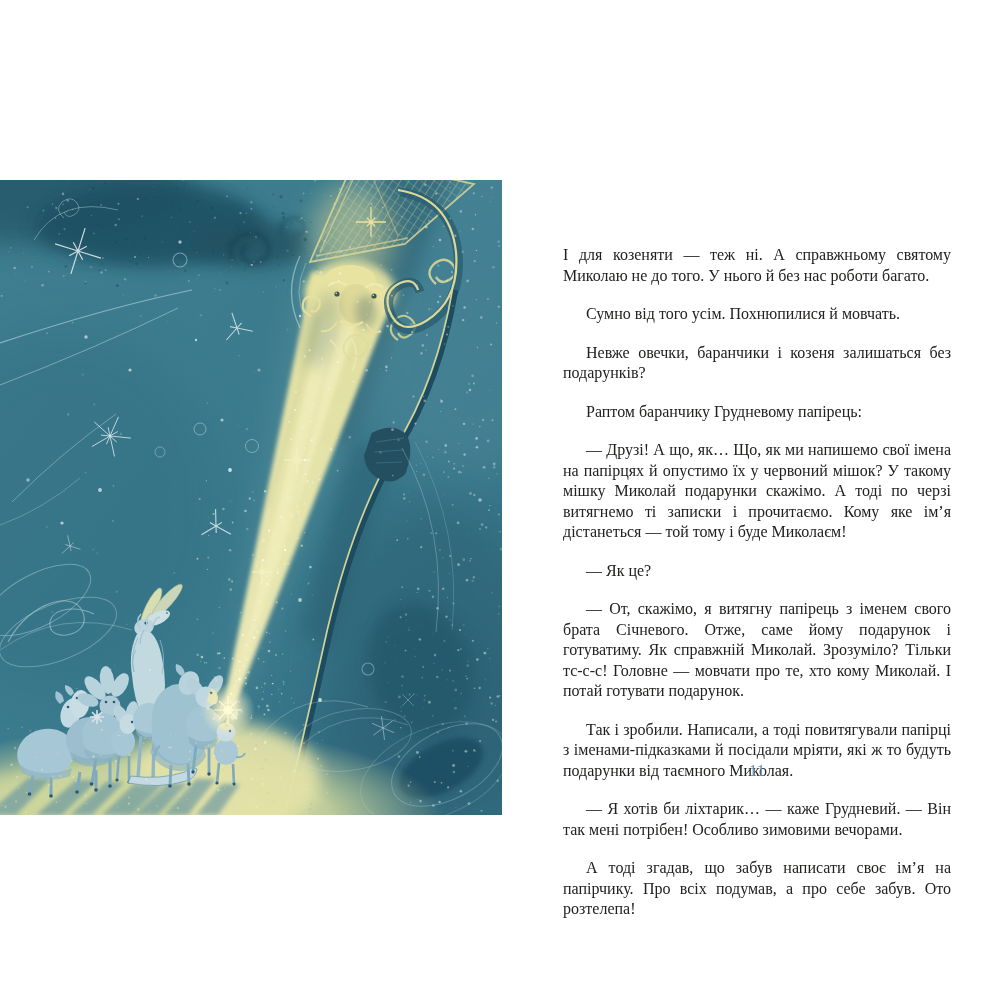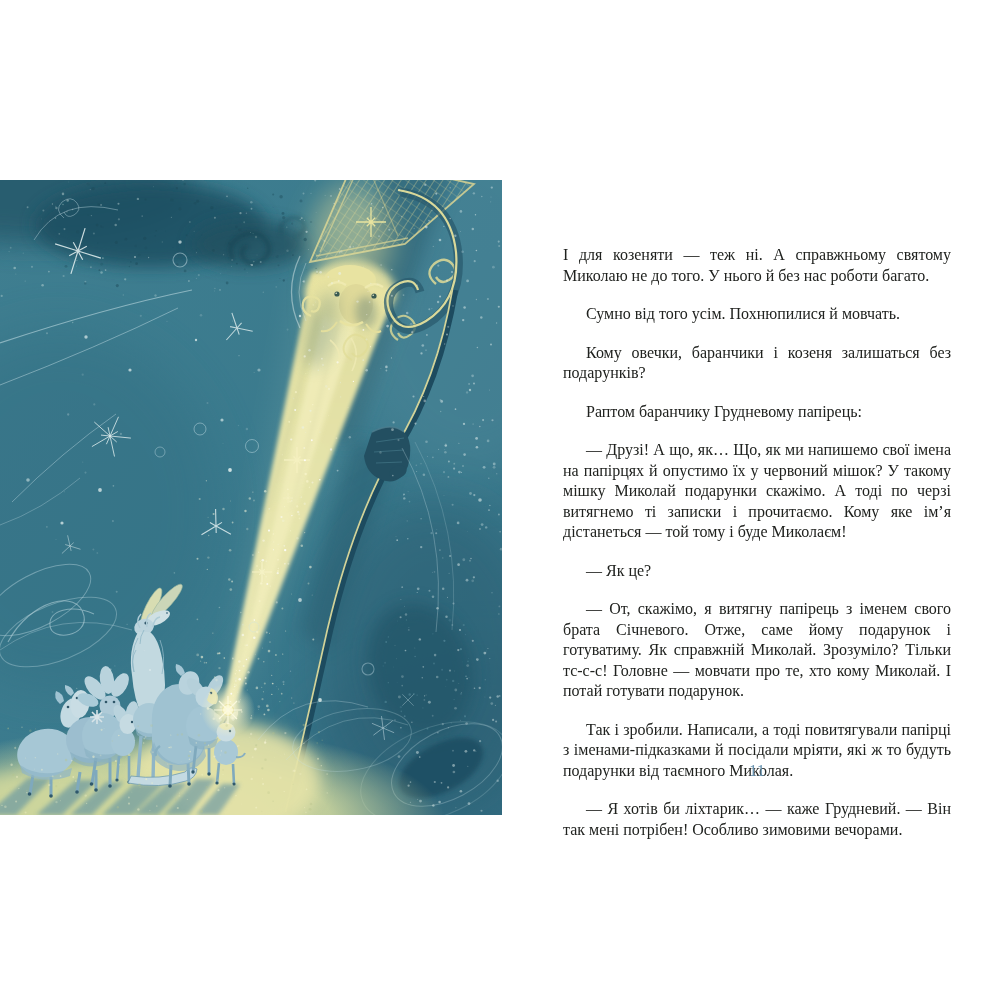--- a/index.html
+++ b/index.html
@@ -1266,23 +1266,24 @@
           <circle cx="236.5" cy="490.5" r="0.60" fill="#f8f5cc" opacity="0.72"></circle>
           <circle cx="287.9" cy="309.3" r="0.92" fill="#f8f5cc" opacity="0.71"></circle>
           <circle cx="282.2" cy="274.7" r="0.52" fill="#f8f5cc" opacity="0.76"></circle>
         </g>
   </svg>
   </div>
 
   <div class="text-column">
     <p>І для козеняти — теж ні. А справжньому святому Миколаю не до того. У нього й без нас роботи багато.</p>
     <p class="indent">Сумно від того усім. Похнюпилися й мовчать.</p>
-    <p class="indent">Кому овечки, баранчики і козеня залишаться без подарунків?</p>
+    <p class="indent">Невже овечки, баранчики і козеня залишаться без подарунків?</p>
     <p class="indent">Раптом баранчику Грудневому папірець:</p>
     <p class="indent">— Друзі! А що, як… Що, як ми напишемо свої імена на папірцях й опустимо їх у червоний мішок? У такому мішку Миколай подарунки скажімо. А тоді по черзі витягнемо ті записки і прочитаємо. Кому яке ім’я дістанеться — той тому і буде Миколаєм!</p>
     <p class="indent">— Як це?</p>
     <p class="indent">— От, скажімо, я витягну папірець з іменем свого брата Січневого. Отже, саме йому подарунок і готуватиму. Як справжній Миколай. Зрозуміло? Тільки тс-с-с! Головне — мовчати про те, хто кому Миколай. І потай готувати подарунок.</p>
     <p class="indent">Так і зробили. Написали, а тоді повитягували папірці з іменами-підказками й посідали мріяти, які ж то будуть подарунки від таємного Миколая.</p>
     <p class="indent">— Я хотів би ліхтарик… — каже Грудневий. — Він так мені потрібен! Особливо зимовими вечорами.</p>
+    <p class="indent">А тоді згадав, що забув написати своє ім’я на папірчику. Про всіх подумав, а про себе забув. Ото розтелепа!</p>
   </div>
 
   <div class="page-number">11</div>
 </div>
 
 </body></html>

